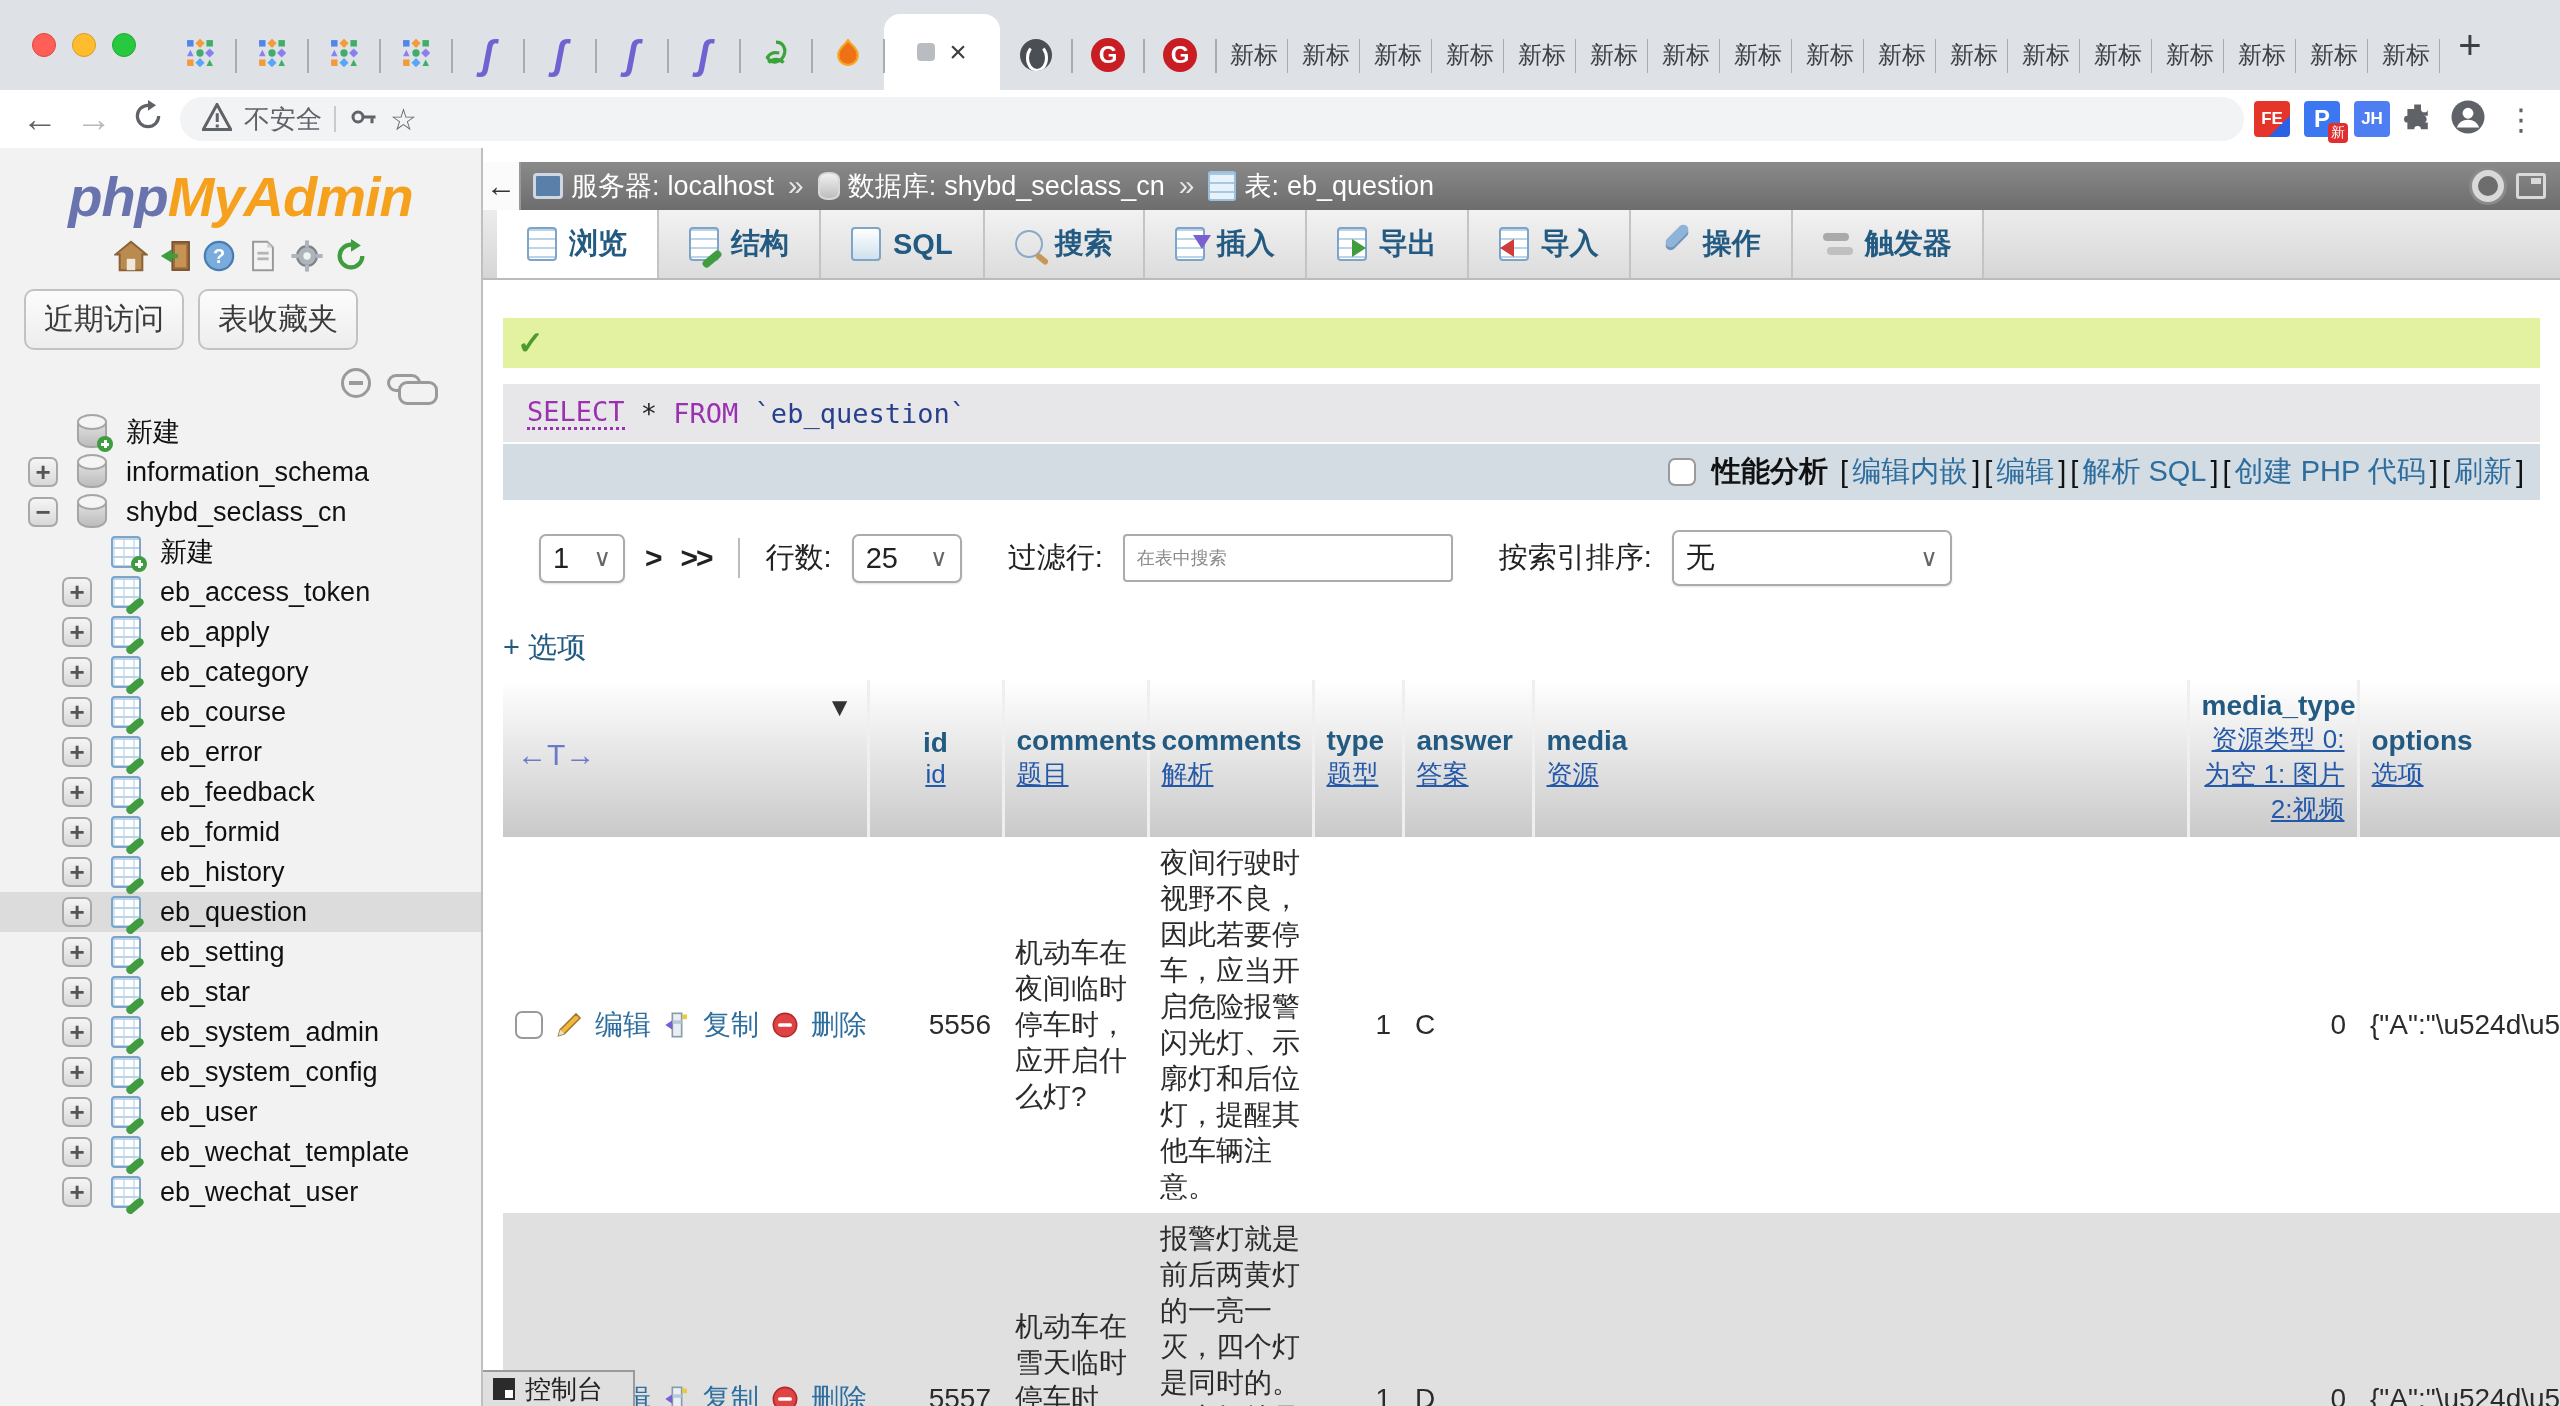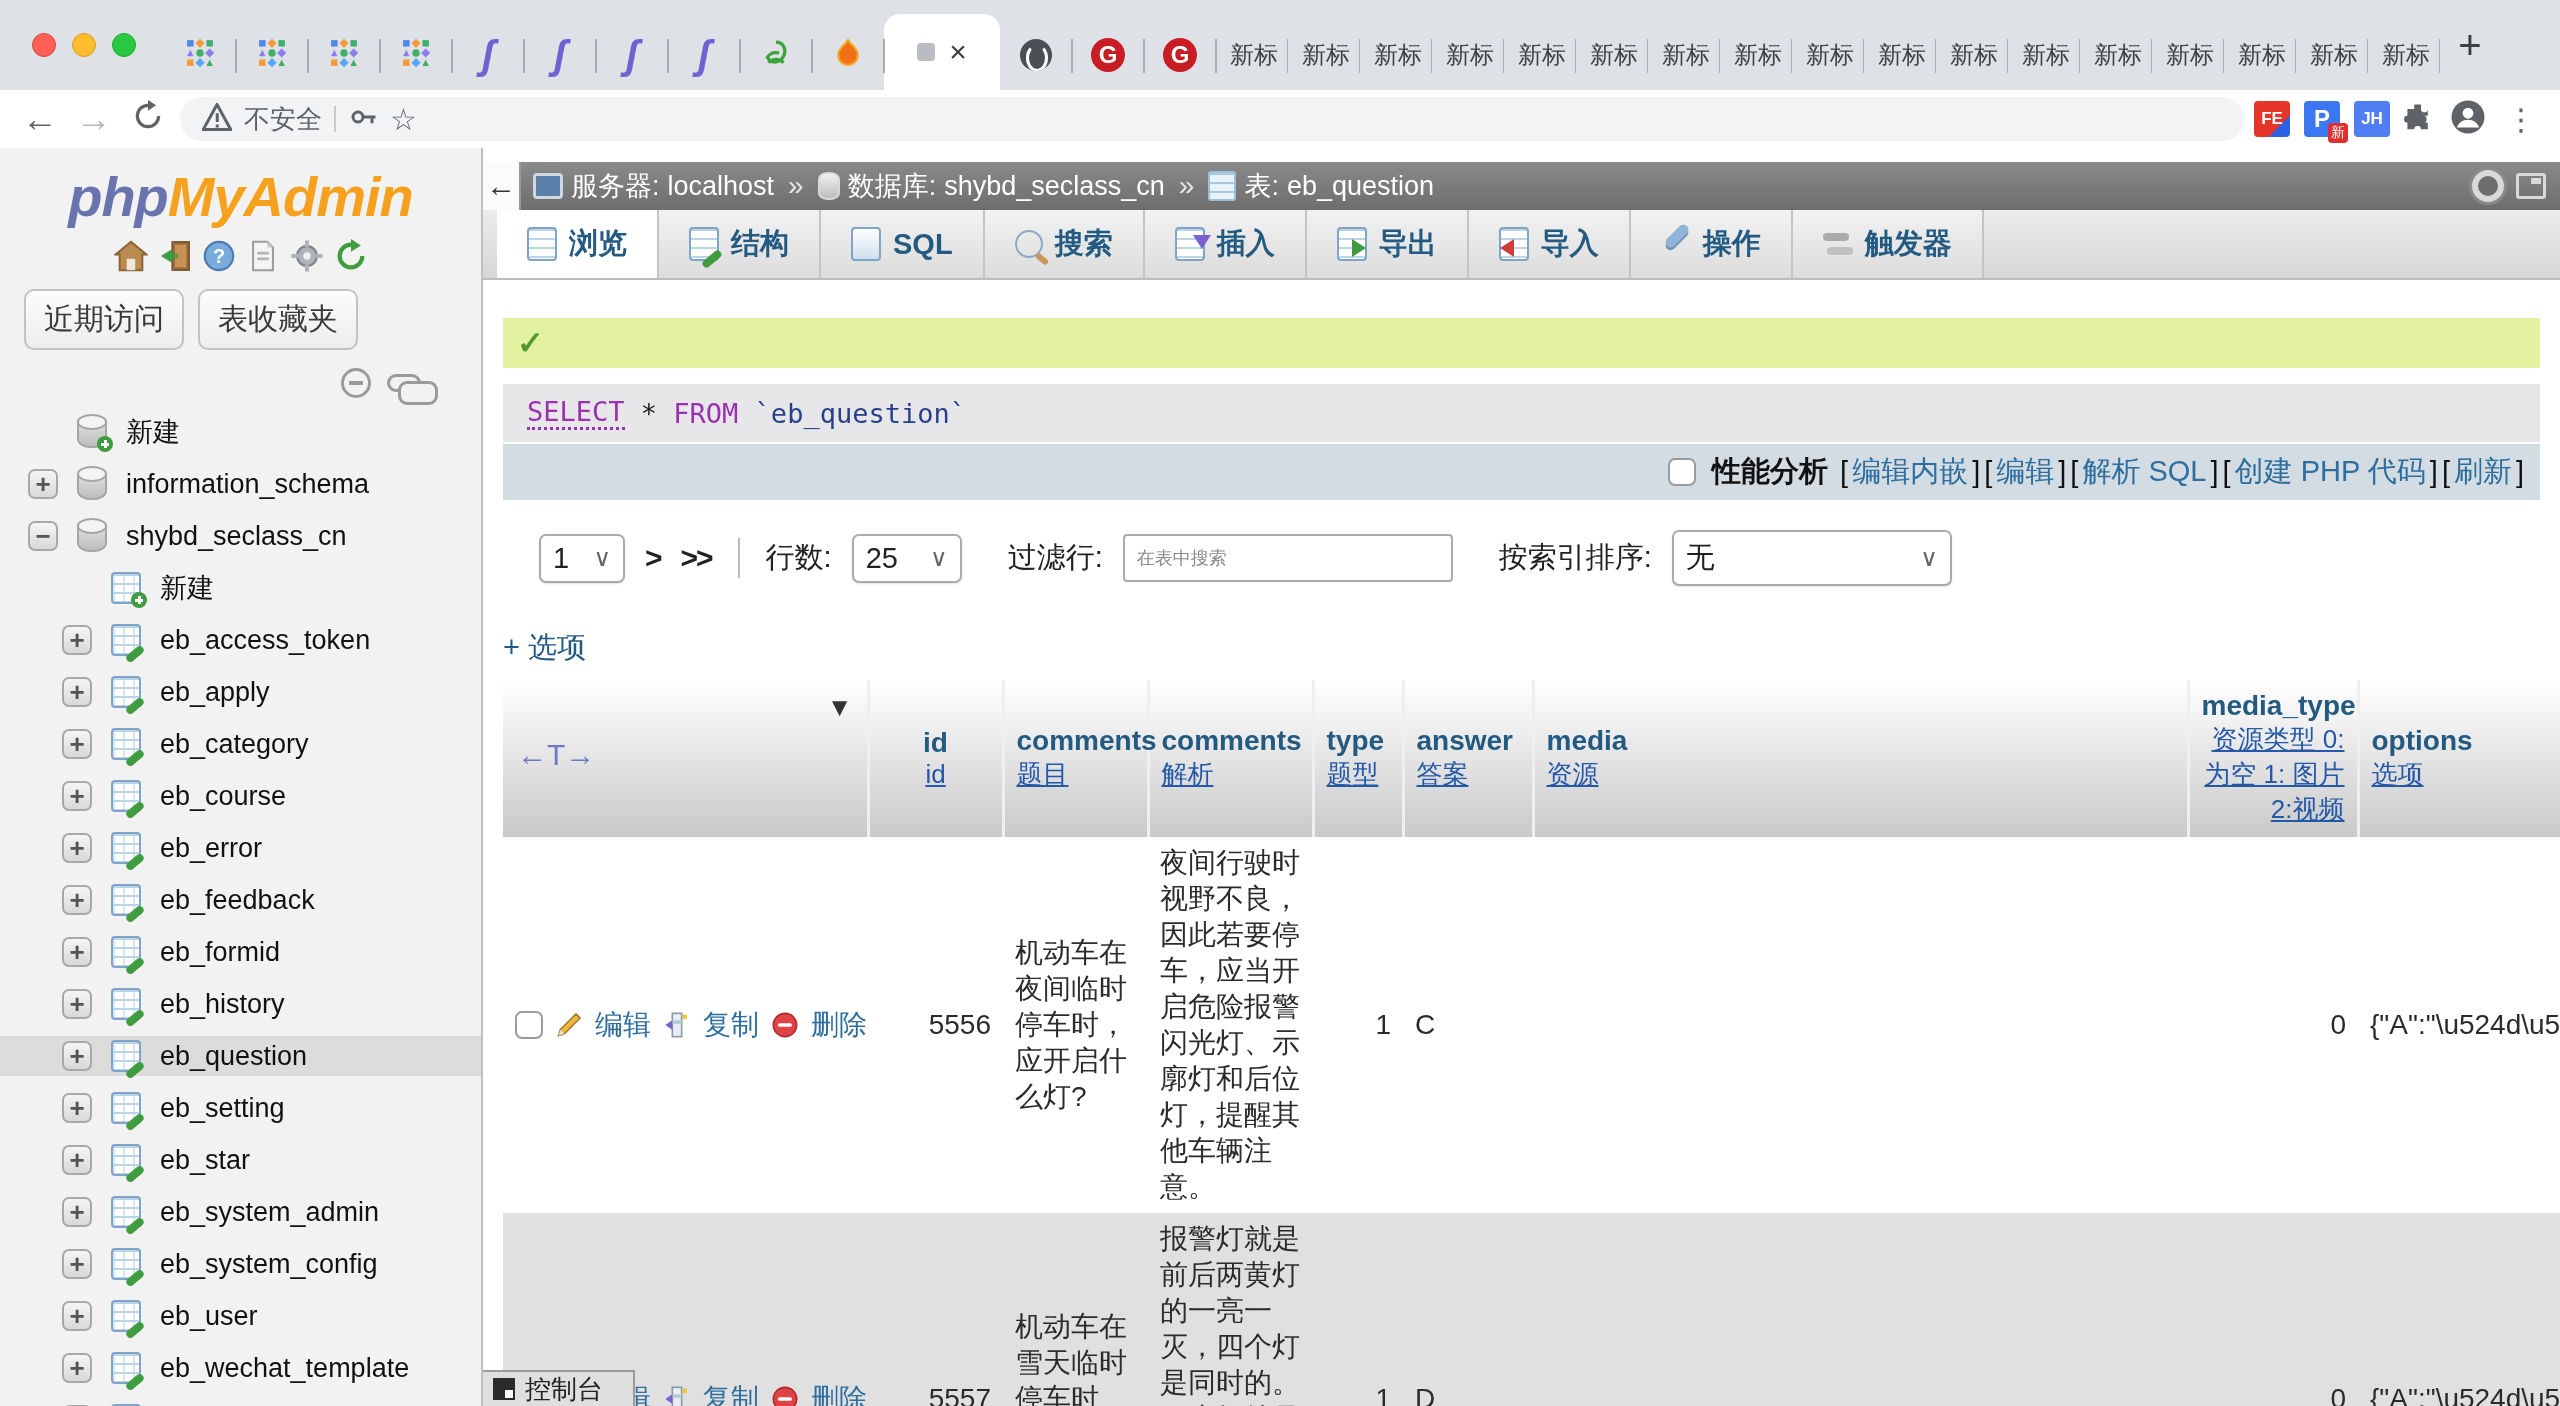--- a/index.html
+++ b/index.html
@@ -54,21 +54,21 @@
   .navi-icons { display:flex; justify-content:center; gap:10px; margin-top:10px; align-items:center; }
   .navi-icons svg { display:block; }
   .navi-btns { display:flex; gap:14px; margin:16px 0 0 24px; }
   .navi-btn { border:2px solid #c2c2c2; border-radius:10px; background:linear-gradient(#fcfcfc,#ededed); font-size:30px; color:#3a3a3a; padding:8px 18px; }
   .navi-ctrl { display:flex; justify-content:flex-end; gap:16px; margin:18px 60px 6px 0; align-items:center; }
   .cminus { width:30px; height:30px; border-radius:50%; border:3px solid #9a9a9a; position:relative; }
   .cminus::after { content:""; position:absolute; left:5px; top:10px; width:14px; height:4px; background:#9a9a9a; }
   .clink { width:34px; height:18px; border:3px solid #9a9a9a; border-radius:9px; position:relative; }
   .clink::after { content:""; position:absolute; left:8px; top:4px; width:34px; height:18px; border:3px solid #9a9a9a; border-radius:9px; background:#f2f2f2; }
   .tree { margin-top:14px; font-size:27px; color:#111; }
-  .tree-item { display:flex; align-items:center; height:40px; padding-left:28px; gap:19px; white-space:nowrap;margin-top:12px; }
+  .tree-item { display:flex; align-items:center; height:40px; padding-left:28px; gap:19px; white-space:nowrap; }
   .tree-item.lvl2 { padding-left:62px; }
   .tree-item.selected { background:#dcdcdc; }
   .exp { width:30px; height:30px; flex:none; border-radius:7px; display:flex; align-items:center; justify-content:center; font-size:26px; color:#555; font-weight:bold; }
   .exp.has { border:2px solid #a8a8a8; background:linear-gradient(#f5f5f5,#d8d8d8); }
   .ticon { width:30px; height:32px; flex:none; position:relative; }
   .db .ticon, .db-new .ticon { background:linear-gradient(#e8e8e8,#bdbdbd); border:2px solid #a5a5a5; border-radius:45% 45% 45% 45% / 28% 28% 28% 28%; }
   .db .ticon::before, .db-new .ticon::before { content:""; position:absolute; left:-2px; top:-4px; right:-2px; height:12px; border:2px solid #a5a5a5; border-radius:50%; background:#f5f5f5; }
   .table .ticon, .table-new .ticon { background:#fff; border:2px solid #7ea4c8; border-radius:4px;
     background-image:linear-gradient(#bcd4e8 2px, transparent 2px), linear-gradient(90deg,#d5e5f2 2px, transparent 2px);
     background-size:100% 9px, 10px 100%; }

